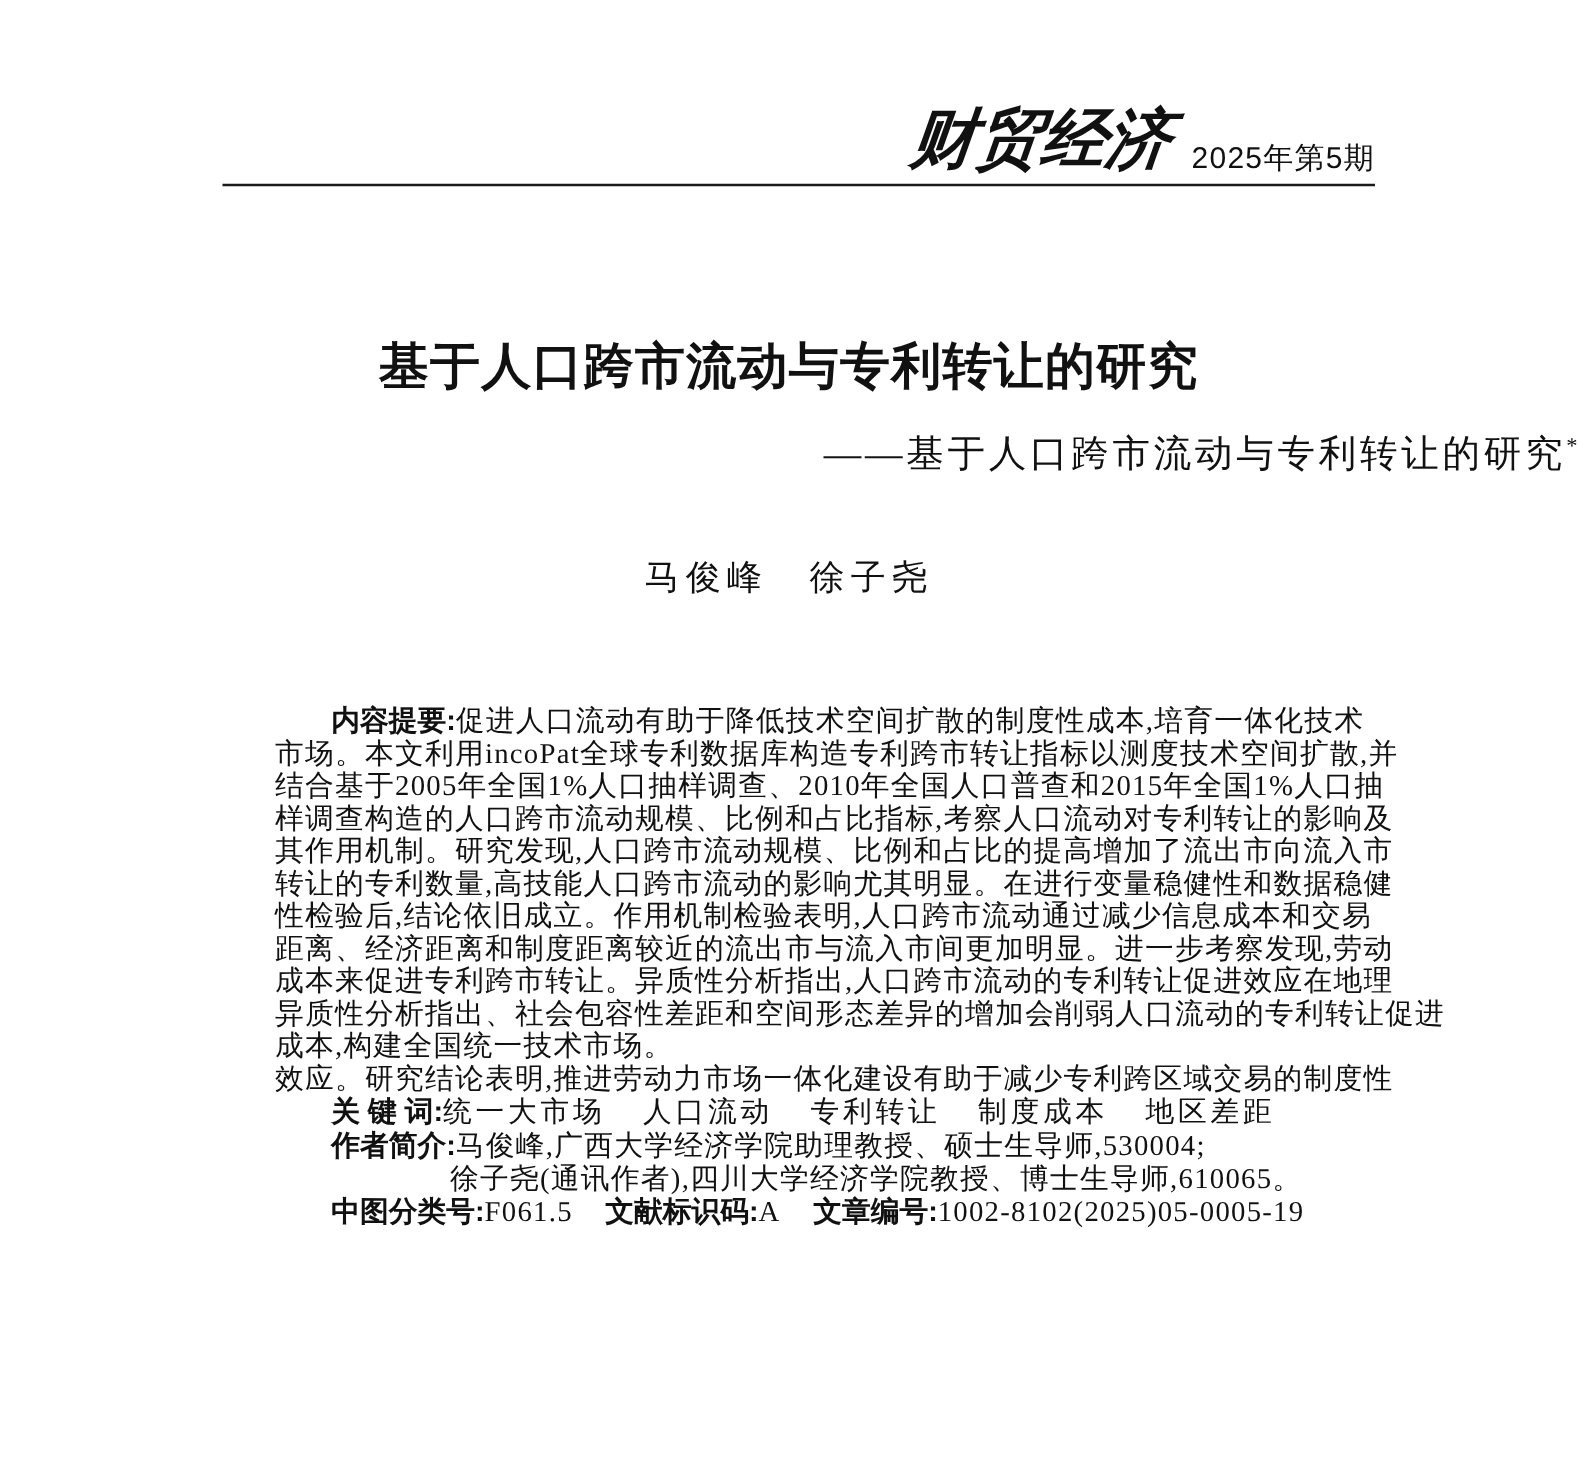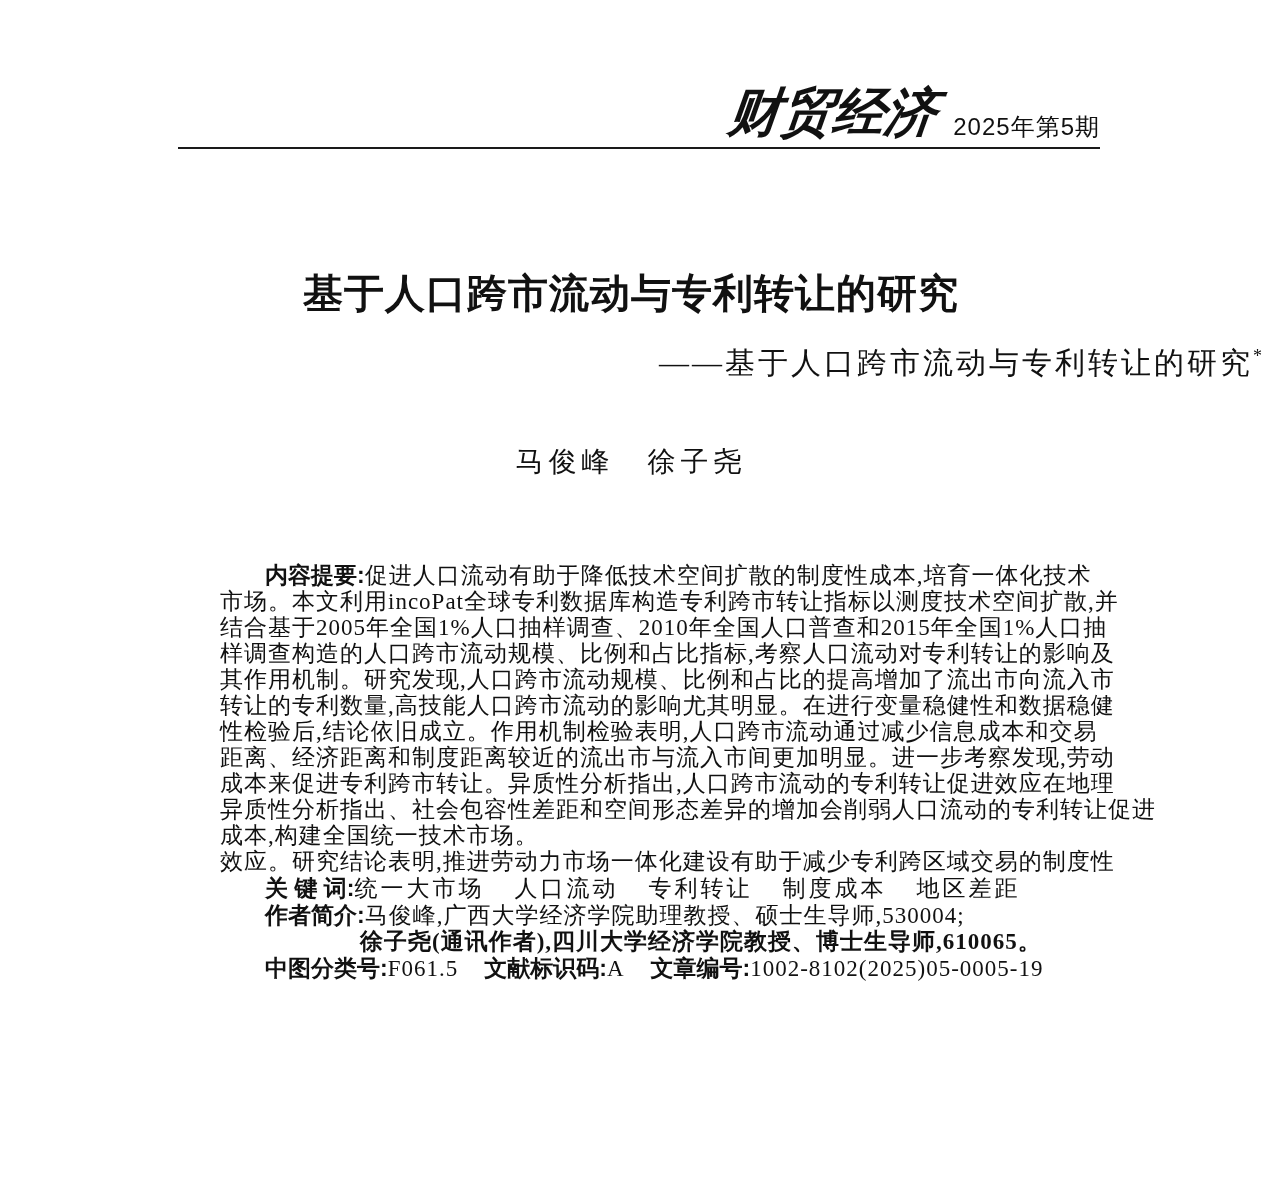--- a/index.html
+++ b/index.html
@@ -73,21 +73,21 @@
   
   .front {
     margin: 80px 0 0 220px;
     width: 845px;
     font-size: 23px;
     line-height: 26px;
     letter-spacing: 1px;
   }
   .row { white-space: nowrap; }
   .indent { padding-left: 45px; }
-  .hang { padding-left: 140px; font-weight: bold; }
+  .hang { padding-left: 140px; }
   .label {
     font-family: "Liberation Sans", "DejaVu Sans", sans-serif;
     font-weight: bold;
     letter-spacing: 0;
   }
   .kw { letter-spacing: 3px; margin-right: 30px; margin-top: 40px; }
   .kw:last-child { margin-right: 0; }
   .pair { margin-left: 26px; }
   .pair:first-child { margin-left: 0; margin-top: 25px; }
 </style>

